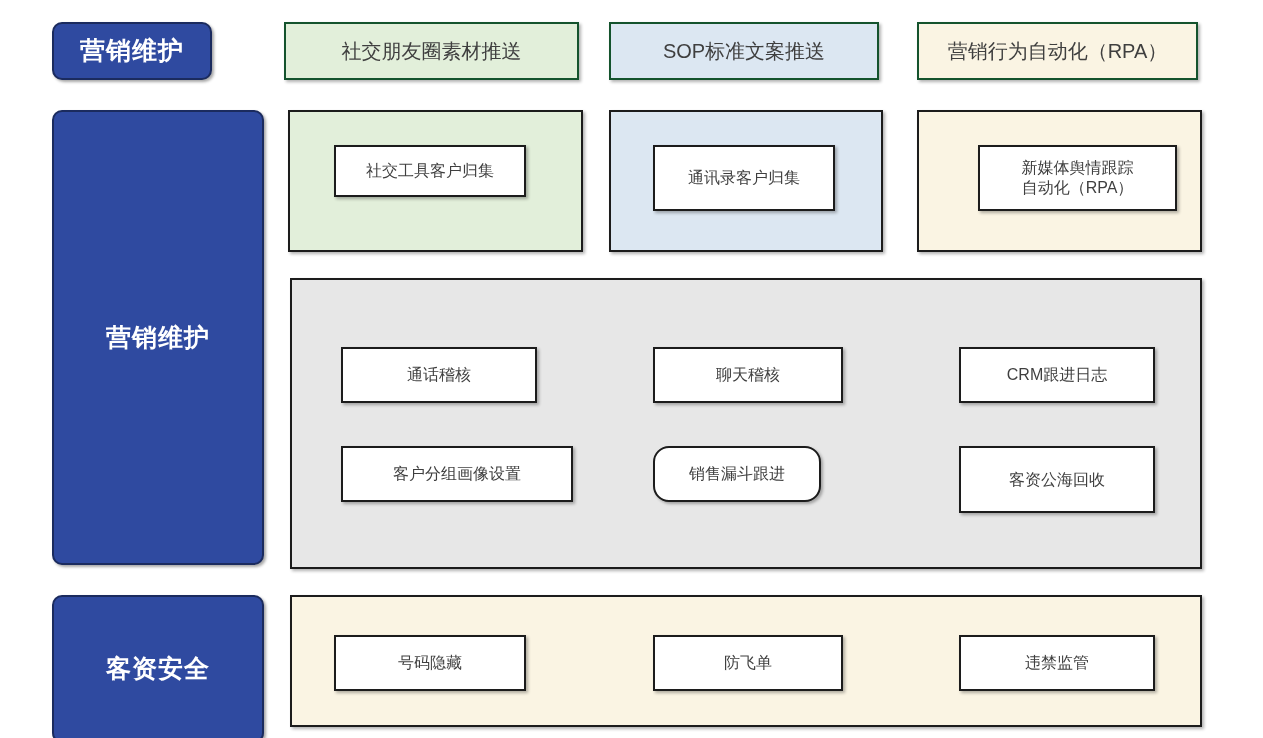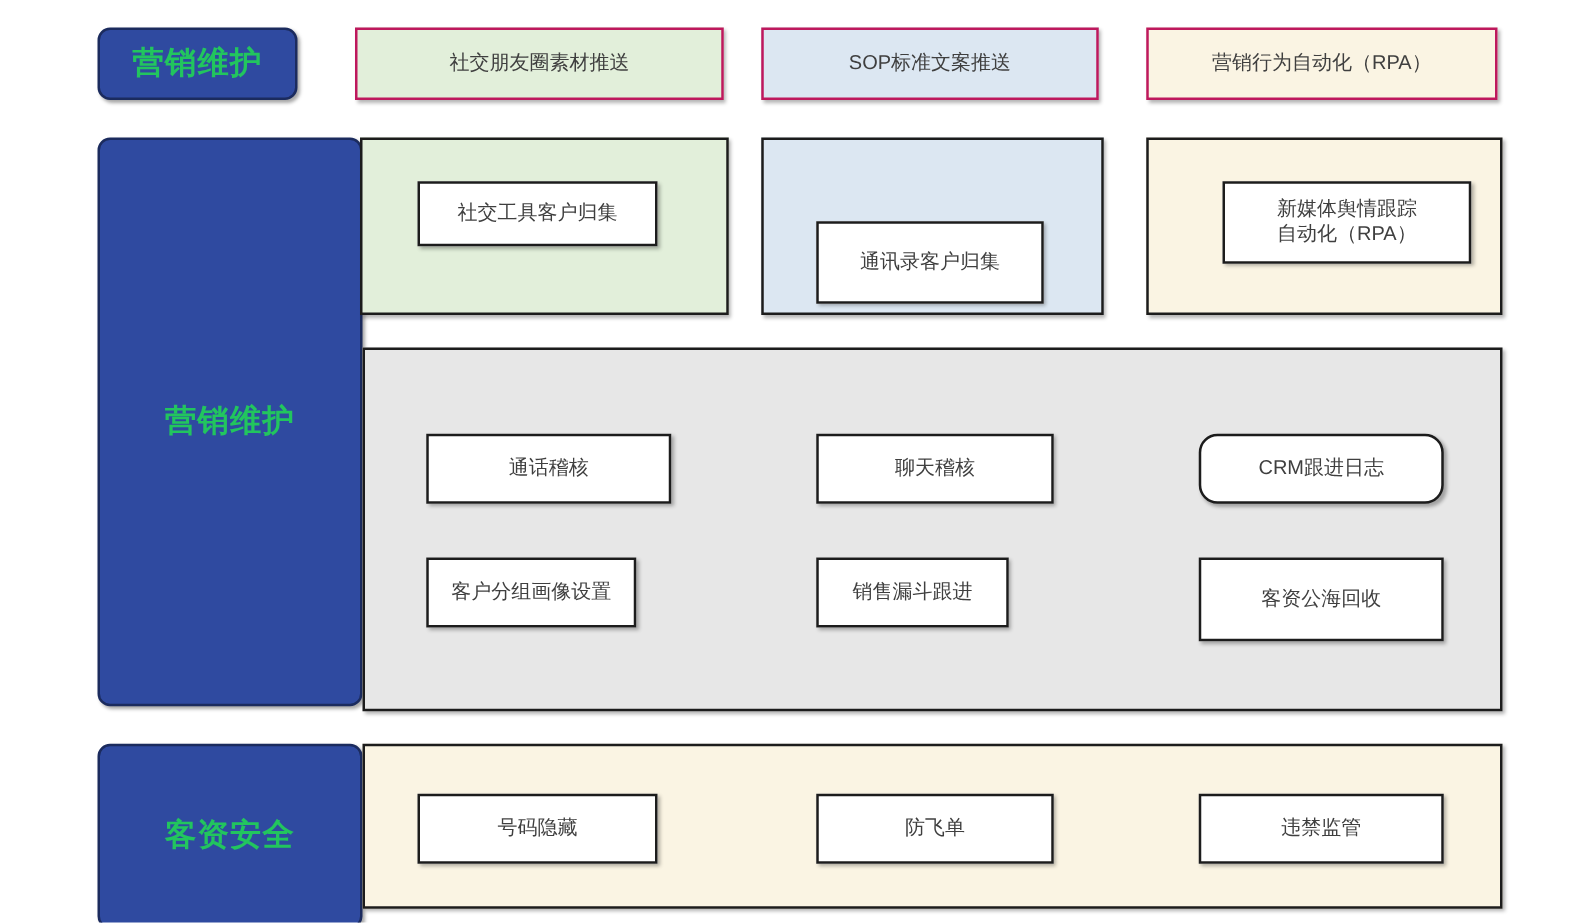--- a/index.html
+++ b/index.html
@@ -31,43 +31,42 @@
     justify-content: center;
     text-align: center;
     line-height: 1.25;
   }
 
   
   .cat {
     background: #2f4aa0;
     border: 2px solid #1b2b5e;
     border-radius: 10px;
-    color: #22c55e;
+    color: #ffffff;
     font-size: 25px;
     font-weight: bold;
     letter-spacing: 1px;
     box-shadow: 2px 2px 3px rgba(0,0,0,0.35);
-    margin-left: 26px;
   }
 
   
   .panel {
     border: 2px solid #1c1c1c;
     box-shadow: 2px 2px 3px rgba(0,0,0,0.30);
   }
   .panel-green  { background: #e2efda; }
   .panel-blue   { background: #dce7f2; }
   .panel-cream  { background: #faf4e3; }
   .panel-gray   { background: #e7e7e7; }
 
   
   .chip {
-    border: 2px solid #be185d;
+    border: 2px solid #14532d;
     box-shadow: 2px 2px 3px rgba(0,0,0,0.30);
-    font-size: 16px;
+    font-size: 20px;
     color: #3f3f3f;
   }
 
   
   .leaf {
     background: #ffffff;
     border: 2px solid #1c1c1c;
     box-shadow: 2px 2px 3px rgba(0,0,0,0.30);
     font-size: 16px;
     color: #3f3f3f;
@@ -88,36 +87,36 @@
   <div class="node chip panel-blue" style="left:609px; top:22px; width:270px; height:58px;">SOP标准文案推送</div>
 
   <div class="node chip panel-cream" style="left:917px; top:22px; width:281px; height:58px;">营销行为自动化（RPA）</div>
 
   <div class="node cat" style="left:52px; top:110px; width:212px; height:455px;">营销维护</div>
 
   <div class="panel panel-green" style="position:absolute; left:288px; top:110px; width:291px; height:138px;"></div>
   <div class="node leaf" style="left:334px; top:145px; width:192px; height:52px;">社交工具客户归集</div>
 
   <div class="panel panel-blue" style="position:absolute; left:609px; top:110px; width:270px; height:138px;"></div>
-  <div class="node leaf" style="left:653px; top:145px; width:182px; height:66px;margin-top:32px;">通讯录客户归集</div>
+  <div class="node leaf" style="left:653px; top:145px; width:182px; height:66px;">通讯录客户归集</div>
 
   <div class="panel panel-cream" style="position:absolute; left:917px; top:110px; width:281px; height:138px;"></div>
   <div class="node leaf" style="left:978px; top:145px; width:199px; height:66px;">
     <span class="two-line">新媒体舆情跟踪
 自动化（RPA）</span>
   </div>
 
   <div class="panel panel-gray" style="position:absolute; left:290px; top:278px; width:908px; height:287px;"></div>
 
   <div class="node leaf" style="left:341px; top:347px; width:196px; height:56px;">通话稽核</div>
   <div class="node leaf" style="left:653px; top:347px; width:190px; height:56px;">聊天稽核</div>
-  <div class="node leaf" style="left:959px; top:347px; width:196px; height:56px;border-radius:15px;">CRM跟进日志</div>
+  <div class="node leaf" style="left:959px; top:347px; width:196px; height:56px;">CRM跟进日志</div>
 
-  <div class="node leaf" style="left:341px; top:446px; width:168px; height:56px;">客户分组画像设置</div>
-  <div class="node leaf" style="left:653px; top:446px; width:154px; height:56px;">销售漏斗跟进</div>
+  <div class="node leaf" style="left:341px; top:446px; width:232px; height:56px;">客户分组画像设置</div>
+  <div class="node leaf" style="left:653px; top:446px; width:168px; height:56px;border-radius:16px;">销售漏斗跟进</div>
   <div class="node leaf" style="left:959px; top:446px; width:196px; height:67px;">客资公海回收</div>
 
   <div class="node cat" style="left:52px; top:595px; width:212px; height:148px;">客资安全</div>
 
   <div class="panel panel-cream" style="position:absolute; left:290px; top:595px; width:908px; height:128px;"></div>
 
   <div class="node leaf" style="left:334px; top:635px; width:192px; height:56px;">号码隐藏</div>
   <div class="node leaf" style="left:653px; top:635px; width:190px; height:56px;">防飞单</div>
   <div class="node leaf" style="left:959px; top:635px; width:196px; height:56px;">违禁监管</div>
 

